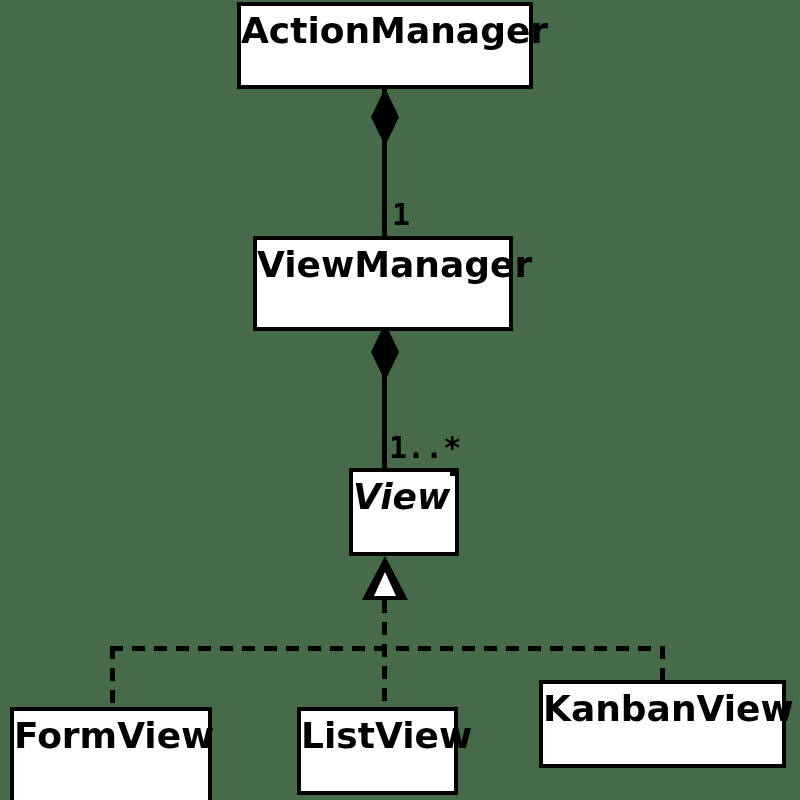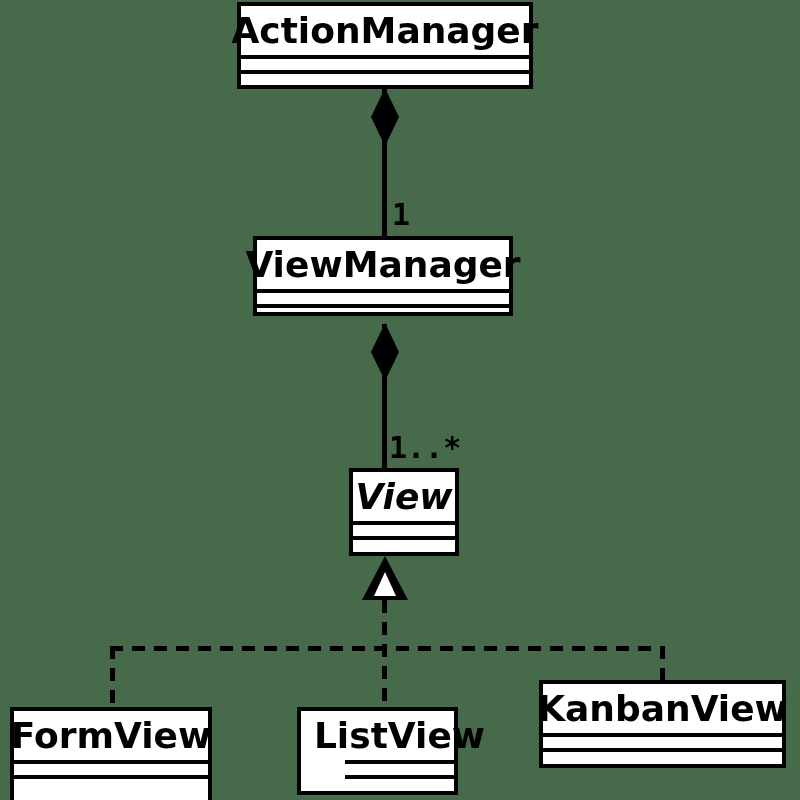--- a/index.html
+++ b/index.html
@@ -12,21 +12,20 @@
     width: 800px; height: 800px;
     overflow: hidden;
     background: #476B4A;
   }
   .class-box {
     position: absolute;
     background: #FFFFFF;
     border: 4px solid #000000;
     box-sizing: border-box;
     display: flex;
-    flex-direction: column;
   }
   .class-title {
     height: 49px;
     display: flex;
     align-items: center;
     justify-content: center;
     font-weight: bold;
     font-size: 36px;
     color: #000000;
     white-space: nowrap;
@@ -81,24 +80,24 @@
     width: 5px;
     background: repeating-linear-gradient(to bottom, #000000 0 13px, transparent 13px 22px);
   }
   .dash-h {
     position: absolute;
     height: 5px;
     background: repeating-linear-gradient(to right, #000000 0 13px, transparent 13px 22px);
   }
   
   #box-actionmanager { left: 237px; top: 2px;   width: 296px; height: 87px; }
-  #box-viewmanager   { left: 253px; top: 236px; width: 260px; height: 80px; }
+  #box-viewmanager   { left: 253px; top: 236px; width: 260px; height: 95px; }
   #box-view          { left: 328px; top: 468px; width: 110px; height: 88px; margin-left: 21px; }
   #box-formview      { left: 10px;  top: 707px; width: 202px; height: 108px; }
-  #box-listview      { left: 297px; top: 707px; width: 161px; height: 88px; padding-left: 44px; }
+  #box-listview      { left: 297px; top: 707px; width: 161px; height: 88px; }
   #box-kanbanview    { left: 539px; top: 680px; width: 247px; height: 88px; }
 </style>
 </head>
 <body>
 
 <div id="canvas">
 
   <div class="edge-line" style="left:382px; top:89px; width:5px; height:147px;"></div>
   <div class="diamond" style="left:371px; top:88px;"></div>
   <div class="mult-label" style="left:392px; top:200px;">1</div>

